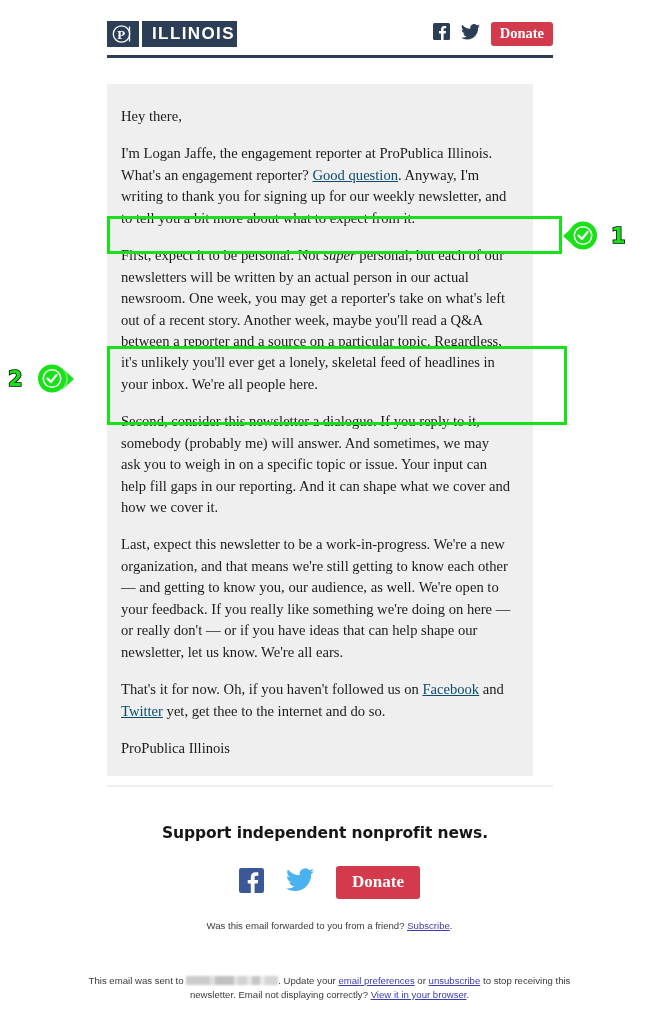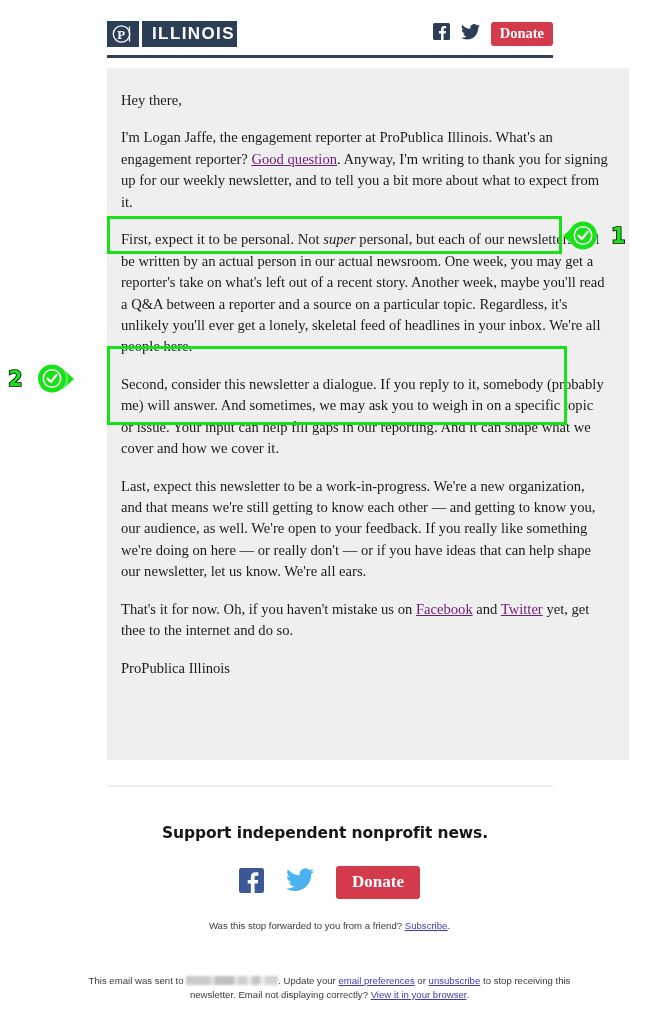--- a/index.html
+++ b/index.html
@@ -76,37 +76,37 @@
   .header-rule {
     position: absolute;
     left: 107px; top: 55px;
     width: 446px; height: 3px;
     background: #2c3d56;
   }
 
   
   .body-panel {
     position: absolute;
-    left: 107px; top: 68px;
-    width: 522px; height: 692px;
+    left: 107px; top: 84px;
+    width: 426px; height: 692px;
     background: #efefef;
   }
   .body-inner {
     padding: 22px 21px 0 14px;
     font-family: "Liberation Serif", serif;
     color: #1b1b1b;
     font-size: 14.6px;
     line-height: 1.47;
   }
   .body-inner p {
     margin: 0 0 16px 0;
   }
   .body-inner p.sig { margin-bottom: 0; line-height: 1.45; }
   .body-inner a {
-    color: #701a75;
+    color: #0c4a6e;
     text-decoration: underline;
   }
   .em-italic { font-style: italic; }
 
   
   .anno-box {
     position: absolute;
     border: 3px solid #17e217;
     box-sizing: border-box;
     pointer-events: none;
@@ -245,21 +245,21 @@
       <p>Hey there,</p>
 
       <p><span>I'm Logan Jaffe, the engagement reporter at ProPublica Illinois. What's an engagement reporter? </span><a href="#">Good question</a><span>. Anyway, I'm writing to thank you for signing up for our weekly newsletter, and to tell you a bit more about what to expect from it.</span></p>
 
       <p><span>First, expect it to be personal. Not </span><em class="em-italic">super</em><span> personal, but each of our newsletters will be written by an actual person in our actual newsroom. One week, you may get a reporter's take on what's left out of a recent story. Another week, maybe you'll read a Q&amp;A between a reporter and a source on a particular topic. Regardless, it's unlikely you'll ever get a lonely, skeletal feed of headlines in your inbox. We're all people here.</span></p>
 
       <p>Second, consider this newsletter a dialogue. If you reply to it, somebody (probably me) will answer. And sometimes, we may ask you to weigh in on a specific topic or issue. Your input can help fill gaps in our reporting. And it can shape what we cover and how we cover it.</p>
 
       <p>Last, expect this newsletter to be a work-in-progress. We're a new organization, and that means we're still getting to know each other — and getting to know you, our audience, as well. We're open to your feedback. If you really like something we're doing on here — or really don't — or if you have ideas that can help shape our newsletter, let us know. We're all ears.</p>
 
-      <p><span>That's it for now. Oh, if you haven't mistake us on </span><a href="#">Facebook</a><span> and </span><a href="#">Twitter</a><span> yet, get thee to the internet and do so.</span></p>
+      <p><span>That's it for now. Oh, if you haven't followed us on </span><a href="#">Facebook</a><span> and </span><a href="#">Twitter</a><span> yet, get thee to the internet and do so.</span></p>
 
       <p>ProPublica Illinois</p>
 
 
     </div>
   </div>
 
   <div class="anno-box" id="anno-box-1"></div>
   <div class="anno-box" id="anno-box-2"></div>
 
@@ -301,18 +301,18 @@
       </svg>
     </span>
     <span>
       <svg width="28" height="24" viewBox="0 0 24 20" aria-hidden="true">
         <path d="M24 2.4a9.6 9.6 0 0 1-2.83.79A4.93 4.93 0 0 0 23.34.38a9.84 9.84 0 0 1-3.13 1.2A4.92 4.92 0 0 0 11.8 6.03 13.96 13.96 0 0 1 1.67.9a4.92 4.92 0 0 0 1.52 6.57A4.9 4.9 0 0 1 .96 6.86v.06a4.92 4.92 0 0 0 3.95 4.83 4.95 4.95 0 0 1-2.22.08 4.93 4.93 0 0 0 4.6 3.42A9.87 9.87 0 0 1 0 17.3a13.92 13.92 0 0 0 7.55 2.21c9.06 0 14.01-7.5 14.01-14v-.64A10 10 0 0 0 24 2.4z" fill="#4ab3ef"></path>
       </svg>
     </span>
     <button class="donate-btn-lg">Donate</button>
   </div>
 
-  <div class="fineprint" id="fine-1"><span>Was this stop forwarded to you from a friend? </span><a href="#">Subscribe</a><span>.</span></div>
+  <div class="fineprint" id="fine-1"><span>Was this email forwarded to you from a friend? </span><a href="#">Subscribe</a><span>.</span></div>
 
   <div class="fineprint" id="fine-2"><span>This email was sent to </span><span class="redacted"></span><span>. Update your </span><a href="#">email preferences</a><span> or </span><a href="#">unsubscribe</a><span> to stop receiving this newsletter. Email not displaying correctly? </span><a href="#">View it in your browser</a><span>.</span></div>
 
 
 </div>
 
 </body></html>

